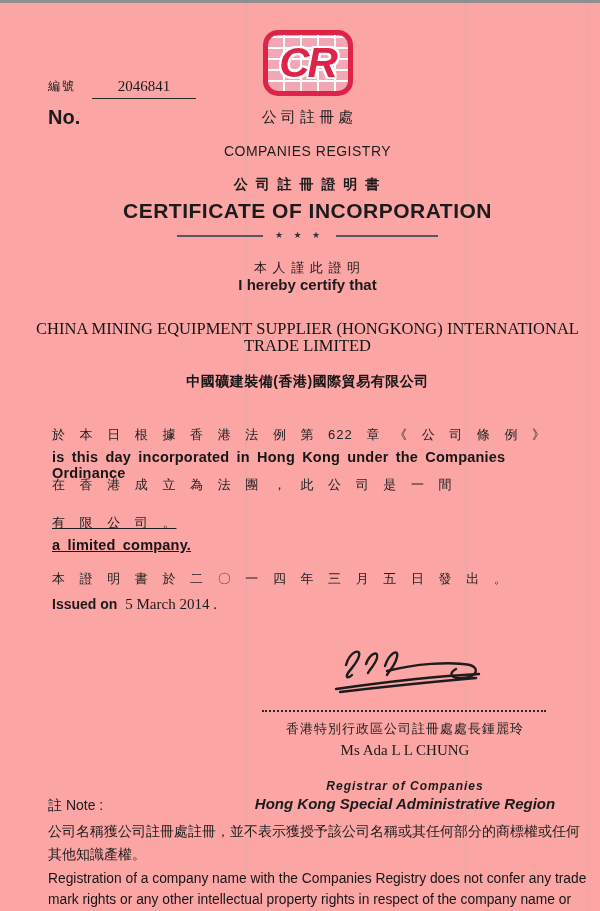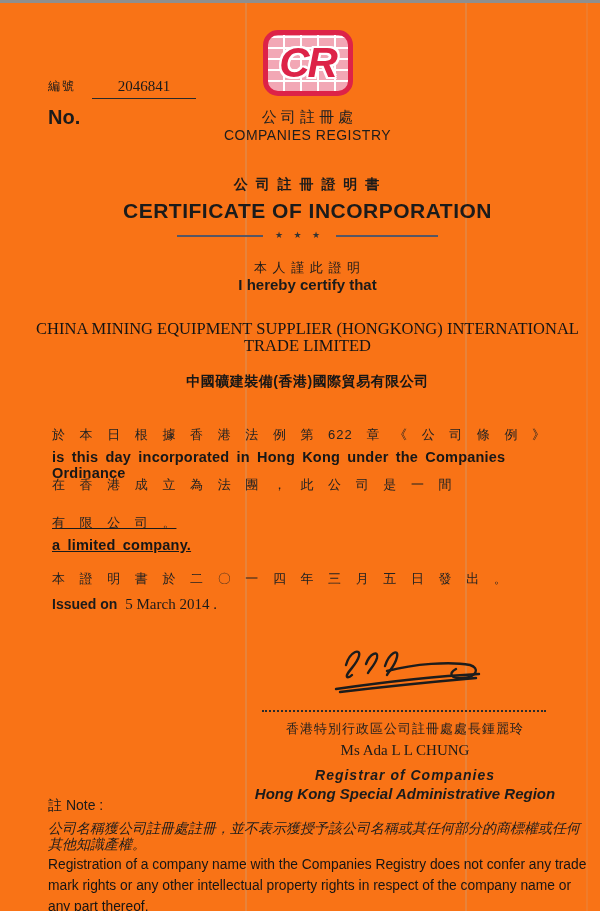--- a/index.html
+++ b/index.html
@@ -1,18 +1,18 @@
 <!DOCTYPE html>
 <html><head>
 <meta charset="utf-8">
 <style>
   html,body{margin:0;padding:0;background:#e9e9e9;}
   .page{
     position:relative;width:600px;height:911px;margin:0 auto;
-    background:#f97316;color:#1b1b1b;overflow:hidden;
+    background:#fca5a5;color:#1b1b1b;overflow:hidden;
     font-family:"Liberation Sans",sans-serif;
   }
   .topband{position:absolute;top:0;left:0;right:0;height:3px;background:#8f8f8f;}
   .vline{position:absolute;top:3px;bottom:0;width:2px;background:rgba(185,180,168,.25);}
   .cx{position:absolute;left:15px;width:585px;text-align:center;}
 
   
   .no-block{position:absolute;left:48px;top:78px;}
   .no-row{display:flex;align-items:flex-end;gap:16px;}
   .no-cn{font-size:12px;letter-spacing:2px;padding-bottom:4px;}
@@ -30,21 +30,21 @@
       repeating-linear-gradient(90deg,rgba(255,255,255,0) 0 15px,#fff 15px 17px);
     position:relative;
   }
   .cr-text{
     position:absolute;inset:0;display:flex;align-items:center;justify-content:center;
     font-size:42px;font-weight:bold;font-style:italic;color:#dd2348;letter-spacing:-2px;
     text-shadow:-2px 0 0 #fff,2px 0 0 #fff,0 -2px 0 #fff,0 2px 0 #fff,
                 -2px -2px 0 #fff,2px 2px 0 #fff,2px -2px 0 #fff,-2px 2px 0 #fff;
   }
   .registry-cn{margin-top:8px;font-size:15px;color:#222;}
-  .registry-en{margin-top:0;font-size:14px;letter-spacing:.5px;color:#1d1d1d;}
+  .registry-en{margin-top:16px;font-size:14px;letter-spacing:.5px;color:#1d1d1d;}
 
   
   .title-cn{top:176px;font-size:14px;font-weight:bold;letter-spacing:2px;}
   .title-en{top:199px;font-size:21px;font-weight:bold;letter-spacing:.5px;}
   .divider{top:231px;display:flex;align-items:center;justify-content:center;}
   .divider .seg{height:2px;background:#565664;}
   .seg-l{width:86px;}
   .seg-r{width:102px;}
   .stars{font-size:9px;color:#333;padding:0 12px;letter-spacing:4px;transform:translateY(-1px);}
 
@@ -67,27 +67,27 @@
   .issued-row{position:absolute;left:52px;top:596px;font-size:14px;}
   .issued-label{font-weight:bold;font-size:14px;}
   .issued-date{font-family:"Liberation Serif",serif;font-size:15px;margin-left:4px;}
 
   
   .sig{position:absolute;left:330px;top:640px;}
   .dotted{position:absolute;left:262px;top:710px;width:284px;border-top:2.5px dotted #2b2b2b;}
   .reg-block{position:absolute;left:230px;width:350px;top:720px;text-align:center;}
   .reg-cn{font-size:13px;letter-spacing:1px;color:#1f1f1f;}
   .reg-name{font-family:"Liberation Serif",serif;font-size:15px;margin-top:4px;}
-  .reg-title{font-weight:bold;font-style:italic;font-size:14px;letter-spacing:1px;margin-top:8px;}
+  .reg-title{font-weight:bold;font-style:italic;font-size:12px;letter-spacing:1px;margin-top:20px;}
   .reg-region{font-weight:bold;font-style:italic;font-size:15px;margin-top:2px;}
 
   
   .note{position:absolute;left:48px;width:540px;top:797px;}
   .note-label{font-size:14px;margin-bottom:5px;}
-  .note-cn{font-style:italic;font-size:14px;line-height:16px;color:#1d1d1d;}
+  .note-cn{font-size:14px;line-height:23px;color:#1d1d1d;}
   .note-en{font-size:13.8px;line-height:21px;margin-top:2px;color:#151515;}
 </style>
 </head>
 <body>
 
 <div class="page">
   <div class="topband"></div>
   <div class="vline" style="left:245px;"></div>
   <div class="vline" style="left:465px;"></div>
   <div class="vline" style="left:586px;opacity:.6;"></div>

